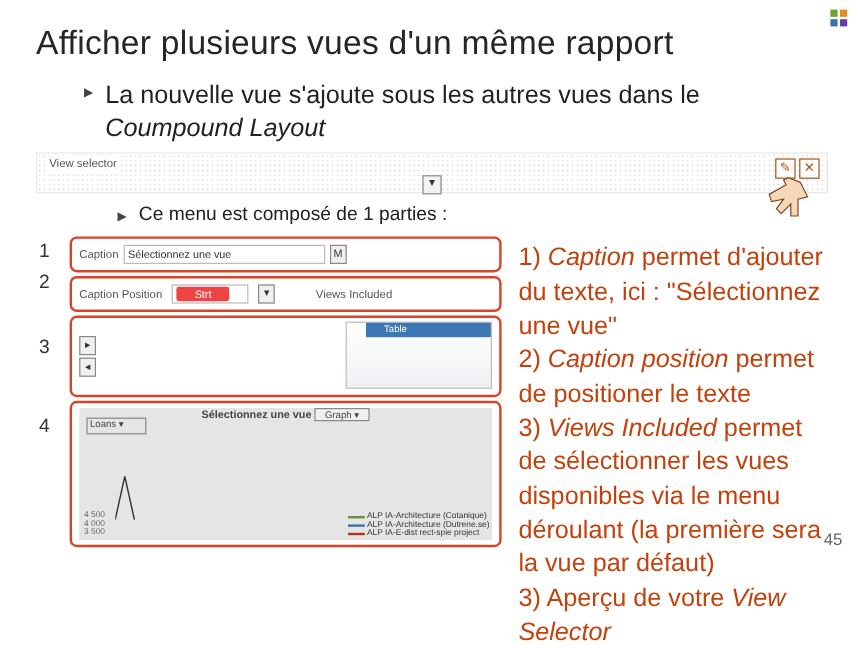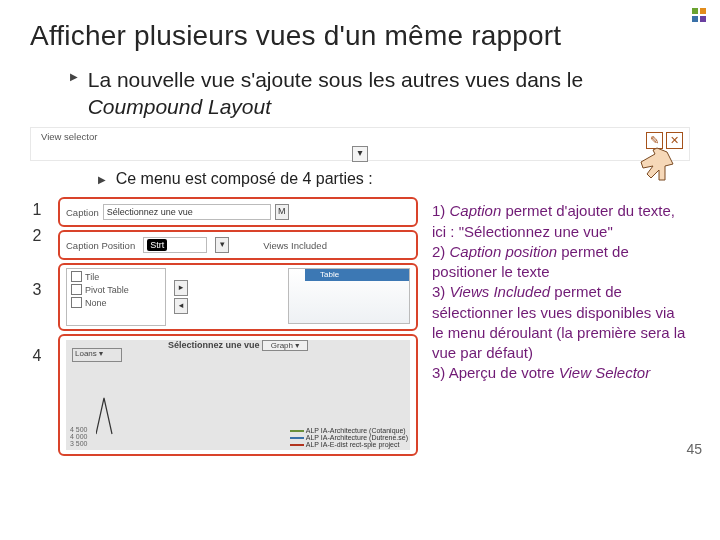--- a/index.html
+++ b/index.html
@@ -28,35 +28,35 @@
 .rbox{border:2px solid #d9432a;border-radius:6px;margin-bottom:3px;padding:3px 6px;font-size:9.5px;color:#444;background:#fff}
 .rbox.r1{height:20px;display:flex;align-items:center;gap:4px}
 .rbox.r2{height:20px;display:flex;align-items:center;gap:8px}
 .rbox.r3{height:58px;display:flex;gap:8px}
 .rbox.r4{height:110px;padding:4px 6px}
 .minilbl{color:#555}
 .minifield{border:1px solid #bbb;background:#fff;height:14px;padding:0 3px;font-size:9px;line-height:14px;color:#333}
 .mf-long{width:160px}
 .mf-med{width:56px}
 .minidrop{width:12px;height:14px;border:1px solid #888;background:#f0f0f0;font-size:9px;text-align:center;line-height:12px;color:#333}
-.sel{color:#fff;background:#000000;padding:1px 3px;font-size:9px;border-radius:2px}
+.sel{color:#fff;background:#ef4444;padding:1px 15px;font-size:9px;border-radius:2px}
 .chkcol{display:flex;flex-direction:column;gap:2px;font-size:9px;color:#555;border:1px solid #bbb;padding:2px 4px}
 .chk{display:flex;align-items:center;gap:3px}
 .chk .box{width:9px;height:9px;border:1px solid #777;background:#fff;font-size:8px;text-align:center;line-height:9px}
 .thumb{width:120px;height:54px;border:1px solid #bbb;background:linear-gradient(#fff,#eef1f4);position:relative;margin-left:auto}
 .thumb .tb{position:absolute;top:0;left:16px;right:0;height:12px;background:#3c78b4;color:#fff;font-size:8px;padding-left:15px;line-height:12px}
 .preview{position:relative;height:100%;background:#e5e5e5}
 .preview .pt{font-size:9px;text-align:center}
 .preview .drop2{display:inline-block;width:40px;border:1px solid #888;background:#f0f0f0;font-size:8px;padding:0 2px}
 .axis{position:absolute;left:4px;bottom:3px;font-size:7px;color:#666}
 .spike{position:absolute;left:30px;bottom:10px}
 .legend{position:absolute;right:2px;bottom:2px;font-size:7px;color:#333}
 .legend div{display:flex;align-items:center;gap:2px}
 .legend .sw{width:14px;height:2px}
-.desc{flex:1;font-size:15px;line-height:1.35;color:#701a75;padding-top:4px}
+.desc{flex:1;font-size:21px;line-height:1.35;color:#c2410c;padding-top:4px}
 .desc .it{font-style:italic}
 .pagenum{position:absolute;right:18px;bottom:22px;font-size:14px;color:#666}
 </style>
 </head>
 <body>
 
 <div class="slide">
   <div class="logo">
     <svg width="20" height="20" viewBox="0 0 20 20">
         <rect x="2" y="2" width="6" height="6" fill="#6aa331"></rect>
@@ -82,21 +82,21 @@
     </div>
     <div class="hand">
       <svg viewBox="0 0 44 42">
           <path d="M32 8 L22 4 L18 6 L20 10 L6 18 L8 24 L18 22 L12 30 L16 34 L24 26 L24 36 L30 36 L30 22 L38 20 Z" fill="#f6d8b8" stroke="#7a4a22" stroke-width="1"></path>
         </svg>
     </div>
   </div>
 
   <div class="b-row sub">
     <span class="tri">▶</span>
-    <span class="txt">Ce menu est composé de 4 parties :</span>
+    <span class="txt">Ce menu est composé de 1 parties :</span>
   </div>
 
   <div class="mid">
     <div class="nums">
       <div>1</div>
       <div>2</div>
       <div>3</div>
       <div>4</div>
     </div>
 
@@ -106,34 +106,20 @@
         <span class="minifield mf-long">Sélectionnez une vue</span>
         <span class="minidrop">M</span>
       </div>
       <div class="rbox r2">
         <span class="minilbl">Caption Position</span>
         <span class="minifield mf-med"><span class="sel">Strt</span></span>
         <span class="minidrop">▾</span>
         <span class="minilbl" style="margin-left:26px">Views Included</span>
       </div>
       <div class="rbox r3">
-        <div class="chkcol" style="width:90px">
-          <div class="chk">
-              <span class="box"></span>
-              <span>Tile</span>
-            </div>
-          <div class="chk">
-              <span class="box"></span>
-              <span>Pivot Table</span>
-            </div>
-          <div class="chk">
-              <span class="box"></span>
-              <span>None</span>
-            </div>
-        </div>
         <div style="display:flex;flex-direction:column;gap:2px;justify-content:center">
           <span class="minidrop">▸</span>
           <span class="minidrop">◂</span>
         </div>
         <div class="thumb">
           <div class="tb">Table</div>
         </div>
       </div>
       <div class="rbox r4">
         <div class="preview">

